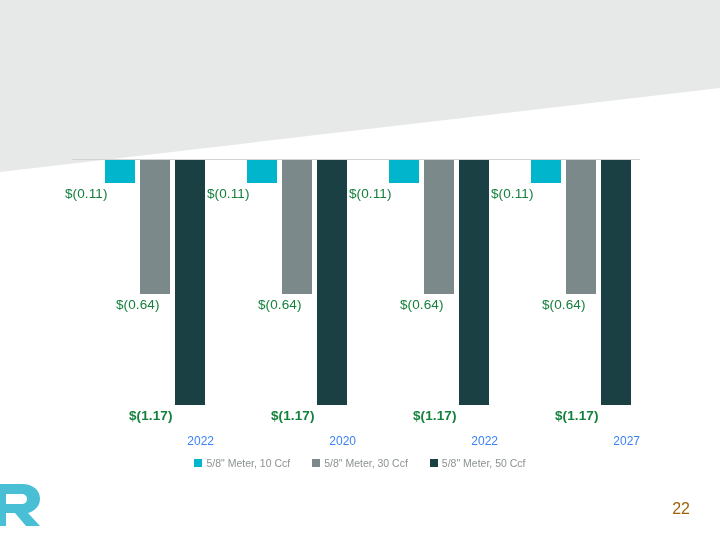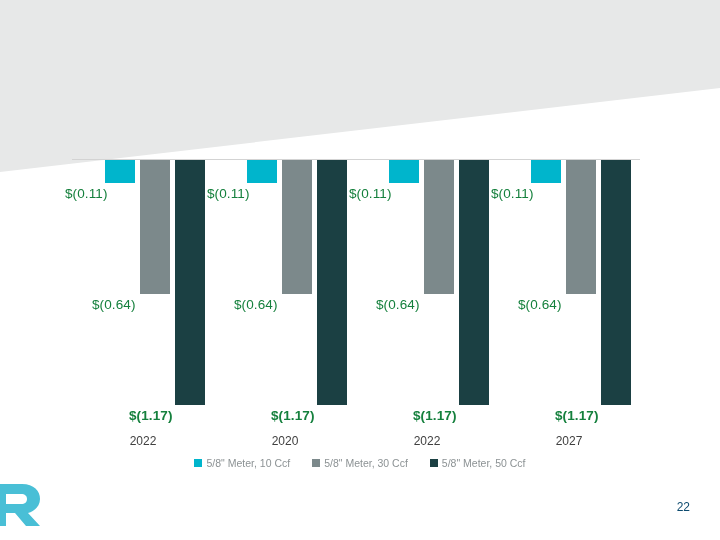--- a/index.html
+++ b/index.html
@@ -34,46 +34,46 @@
   }
   .bar.s0{left:33px;background:#00B5CC;}
   .bar.s1{left:68px;background:#7C898B;}
   .bar.s2{left:103px;background:#1B4043;}
   .dlabel{
     position:absolute;
     font-size:13.5px;color:#15803d;white-space:nowrap;
     letter-spacing:0.1px;
   }
   .dlabel.s0{left:-7px;}
-  .dlabel.s1{left:20px;}
+  .dlabel.s1{left:44px;}
   .dlabel.s2{left:57px;font-weight:bold;}
   .bar.s2{z-index:4;}
   .dlabel.s1{z-index:3;}
   
   .catlabel{
-    position:absolute;top:434px;width:142px;text-align:center;
-    font-size:12px;color:#404040;z-index:2;
+    position:absolute;top:434px;width:142px;text-align:right;
+    font-size:12px;color:#3b82f6;z-index:2;
   }
   
   #legend{
     position:absolute;left:0;top:457px;width:720px;
     display:flex;justify-content:center;align-items:center;gap:22px;
     z-index:3;
   }
   .legend-item{display:flex;align-items:center;gap:4px;}
   .legend-swatch{width:8px;height:8px;display:inline-block;}
   .legend-text{font-size:10.5px;color:#8C9294;white-space:nowrap;}
   
   #logo{
     position:absolute;left:-12px;top:476px;width:62px;height:56px;z-index:5;
   }
   
   #pagenum{
     position:absolute;right:30px;top:500px;
-    font-size:12px;color:#0c4a6e;z-index:5;
+    font-size:16px;color:#a16207;z-index:5;
   }
 </style>
 </head>
 <body>
 
 <div id="banner-shape"></div>
 
 <div id="axis-line"></div>
 
 <div id="chart">

